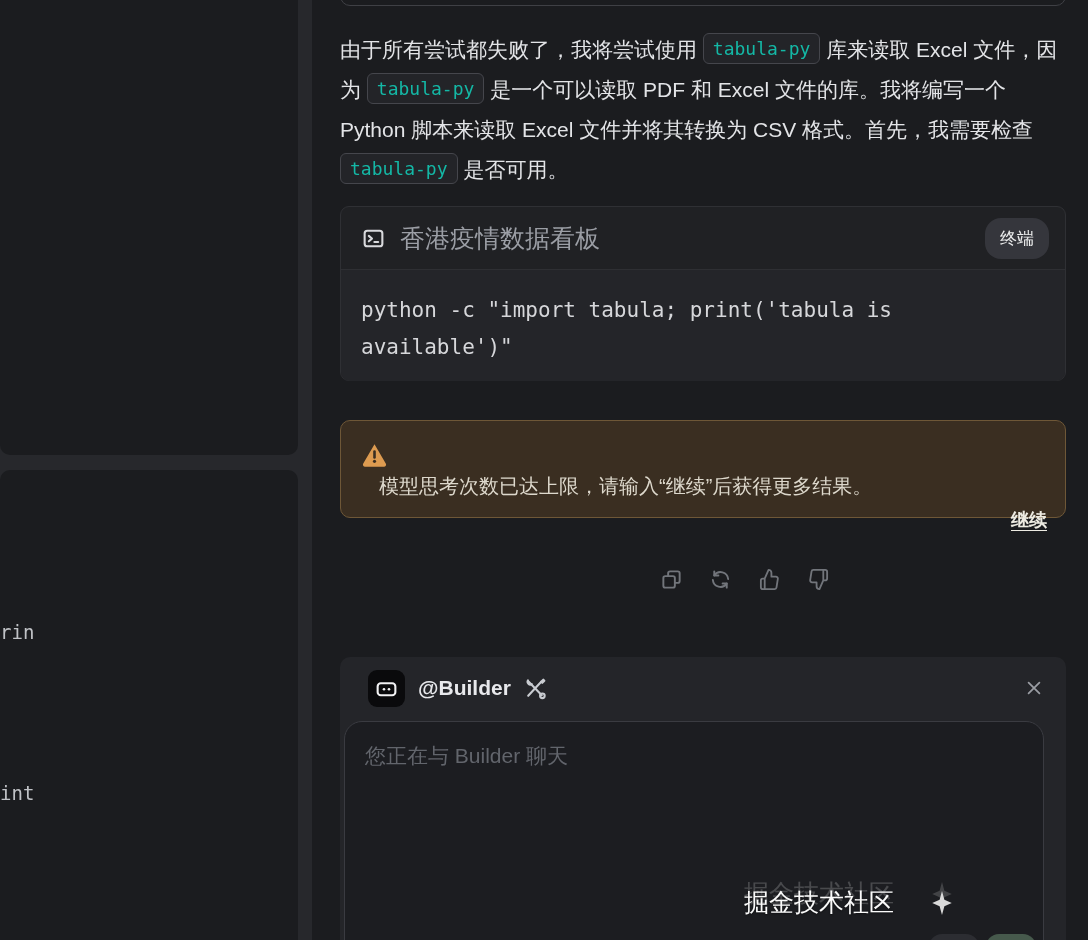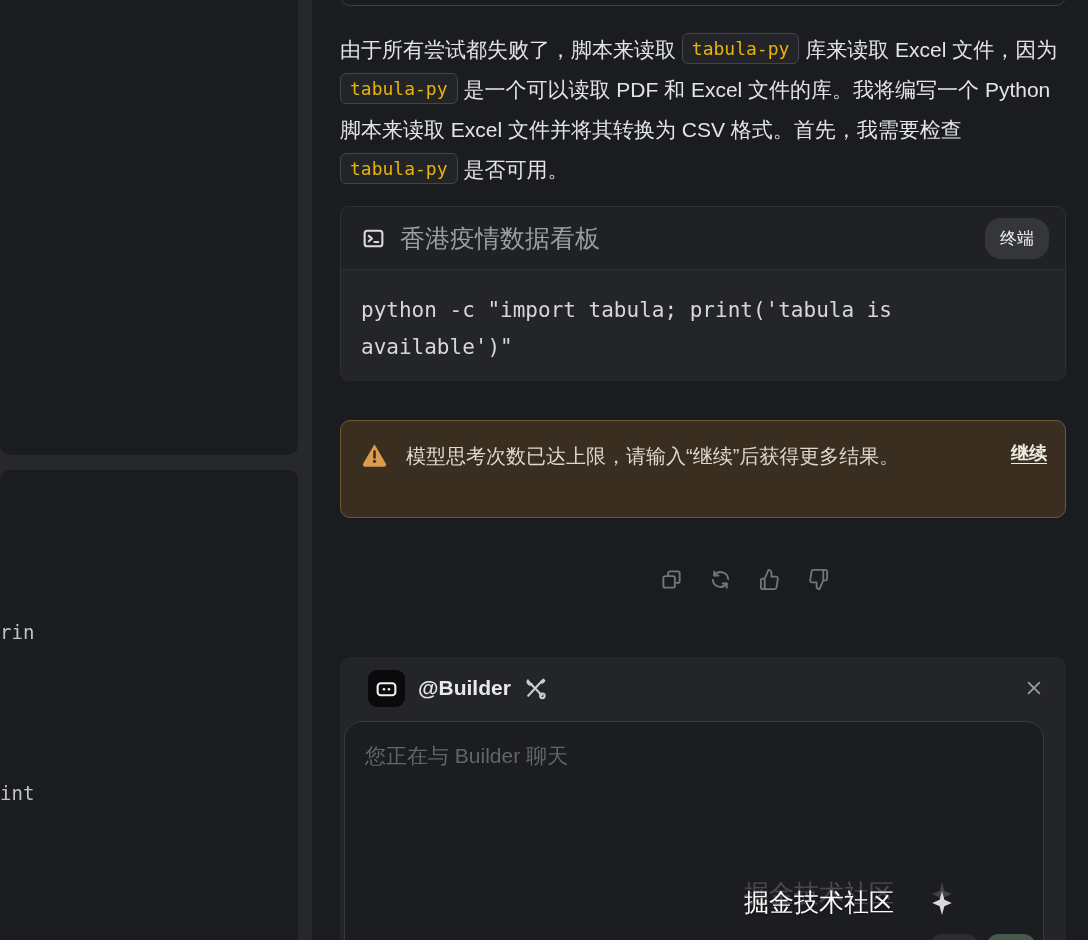--- a/index.html
+++ b/index.html
@@ -11,36 +11,36 @@
   .left-bottom { left:0; top:470px; width:298px; height:470px; border-radius:10px 10px 0 0;padding-left:20px; }
   .right-panel { left:312px; top:0; width:776px; height:940px; }
   .tp-frag { position:absolute; left:0; color:#c0c2c6; font-family:"DejaVu Sans Mono",monospace; font-size:19px; }
 
   
   .chat-content { position:absolute; left:28px; width:726px; }
   .prev-card { position:absolute; left:28px; top:-20px; width:726px; height:26px;
     border:1.5px solid #3f4045; border-radius:10px; }
   .answer-p { top:30px; font-size:21px; line-height:40px; color:#e3e4e7; }
   .chip { display:inline-block; background:#232428; border:1px solid #45464c; border-radius:6px;
-    padding:0px 9px; font-family:"DejaVu Sans Mono",monospace; font-size:18px; color:#eab308;
+    padding:0px 9px; font-family:"DejaVu Sans Mono",monospace; font-size:18px; color:#14b8a6;
     line-height:29px; vertical-align:2px; }
 
   .term-card { top:206px; height:175px; background:#202124; border:1px solid #2f3034; border-radius:9px; }
   .term-head { position:relative; height:63px; display:flex; align-items:center; padding:0 16px 0 20px;
     border-bottom:1px solid #2e2f33; }
   .term-head .ticon { width:25px; height:25px; color:#d9dadd; margin-right:14px; }
   .term-title { color:#9b9ea5; font-size:25px; flex:1 1 auto; }
   .term-badge { background:#35363c; color:#eceded; font-size:17px; border-radius:16px;
     padding:9px 15px; cursor:pointer; }
   .term-code { padding:22px 20px; font-family:"DejaVu Sans Mono",monospace; font-size:21px;
     line-height:37px; color:#d6d7da; background:#242529; border-radius:0 0 9px 9px;
     white-space:pre-wrap; word-break:break-word; width:100%; height:111px; }
 
   .warn-box { top:420px; height:98px; background:#3a2e21; border:1.5px solid #6e5737; border-radius:10px;
-    display:flex; padding:17px 18px 0 20px; }
+    display:flex; padding:17px 18px 0 20px;flex-direction:column; }
   .warn-icon { width:27px; height:27px; flex:0 0 auto; margin-top:3px; }
   .warn-text { margin-left:18px; width:560px; font-size:20px; line-height:37px; color:#ddd8cc; }
   .warn-link { margin-left:auto; color:#edebe2; font-size:18px; font-weight:700;
     text-decoration:underline; text-underline-offset:4px; cursor:pointer; white-space:nowrap; margin-top:3px; }
 
   .actions-row { position:absolute; left:348px; top:568px; display:flex; gap:26px; color:#72757b; }
   .actions-row .aicon { width:23px; height:23px; cursor:pointer; }
 
   .composer { top:657px; height:283px; background:#242529; border-radius:10px 10px 0 0; }
   .comp-head { position:relative; height:62px; display:flex; align-items:center; padding:0 22px 0 28px; }
@@ -84,21 +84,21 @@
 
     <div class="tp-frag" style="top:151px">rin</div>
     <div class="tp-frag" style="top:312px">int</div>
 
   </div>
 
   <div class="panel right-panel">
 
     <div class="prev-card"></div>
 
-    <div class="chat-content answer-p"><span>由于所有尝试都失败了，脚本来读取 </span><span class="chip">tabula-py</span><span> 库来读取 Excel 文件，因为 </span><span class="chip">tabula-py</span><span> 是一个可以读取 PDF 和 Excel 文件的库。我将编写一个 Python 脚本来读取 Excel 文件并将其转换为 CSV 格式。首先，我需要检查 </span><span class="chip">tabula-py</span><span> 是否可用。</span></div>
+    <div class="chat-content answer-p"><span>由于所有尝试都失败了，我将尝试使用 </span><span class="chip">tabula-py</span><span> 库来读取 Excel 文件，因为 </span><span class="chip">tabula-py</span><span> 是一个可以读取 PDF 和 Excel 文件的库。我将编写一个 Python 脚本来读取 Excel 文件并将其转换为 CSV 格式。首先，我需要检查 </span><span class="chip">tabula-py</span><span> 是否可用。</span></div>
 
     <div class="chat-content term-card">
       <div class="term-head">
         <svg class="ticon" viewBox="0 0 24 24" fill="none" stroke="currentColor" stroke-width="2" stroke-linecap="round" stroke-linejoin="round">
             <rect x="3.5" y="4.5" width="17" height="15" rx="2.5"></rect>
             <path d="M7.5 9.5l3 2.6-3 2.6"></path>
             <path d="M12.8 15.4h3.7"></path>
           </svg>
         <span class="term-title">香港疫情数据看板</span>
         <span class="term-badge">终端</span>

